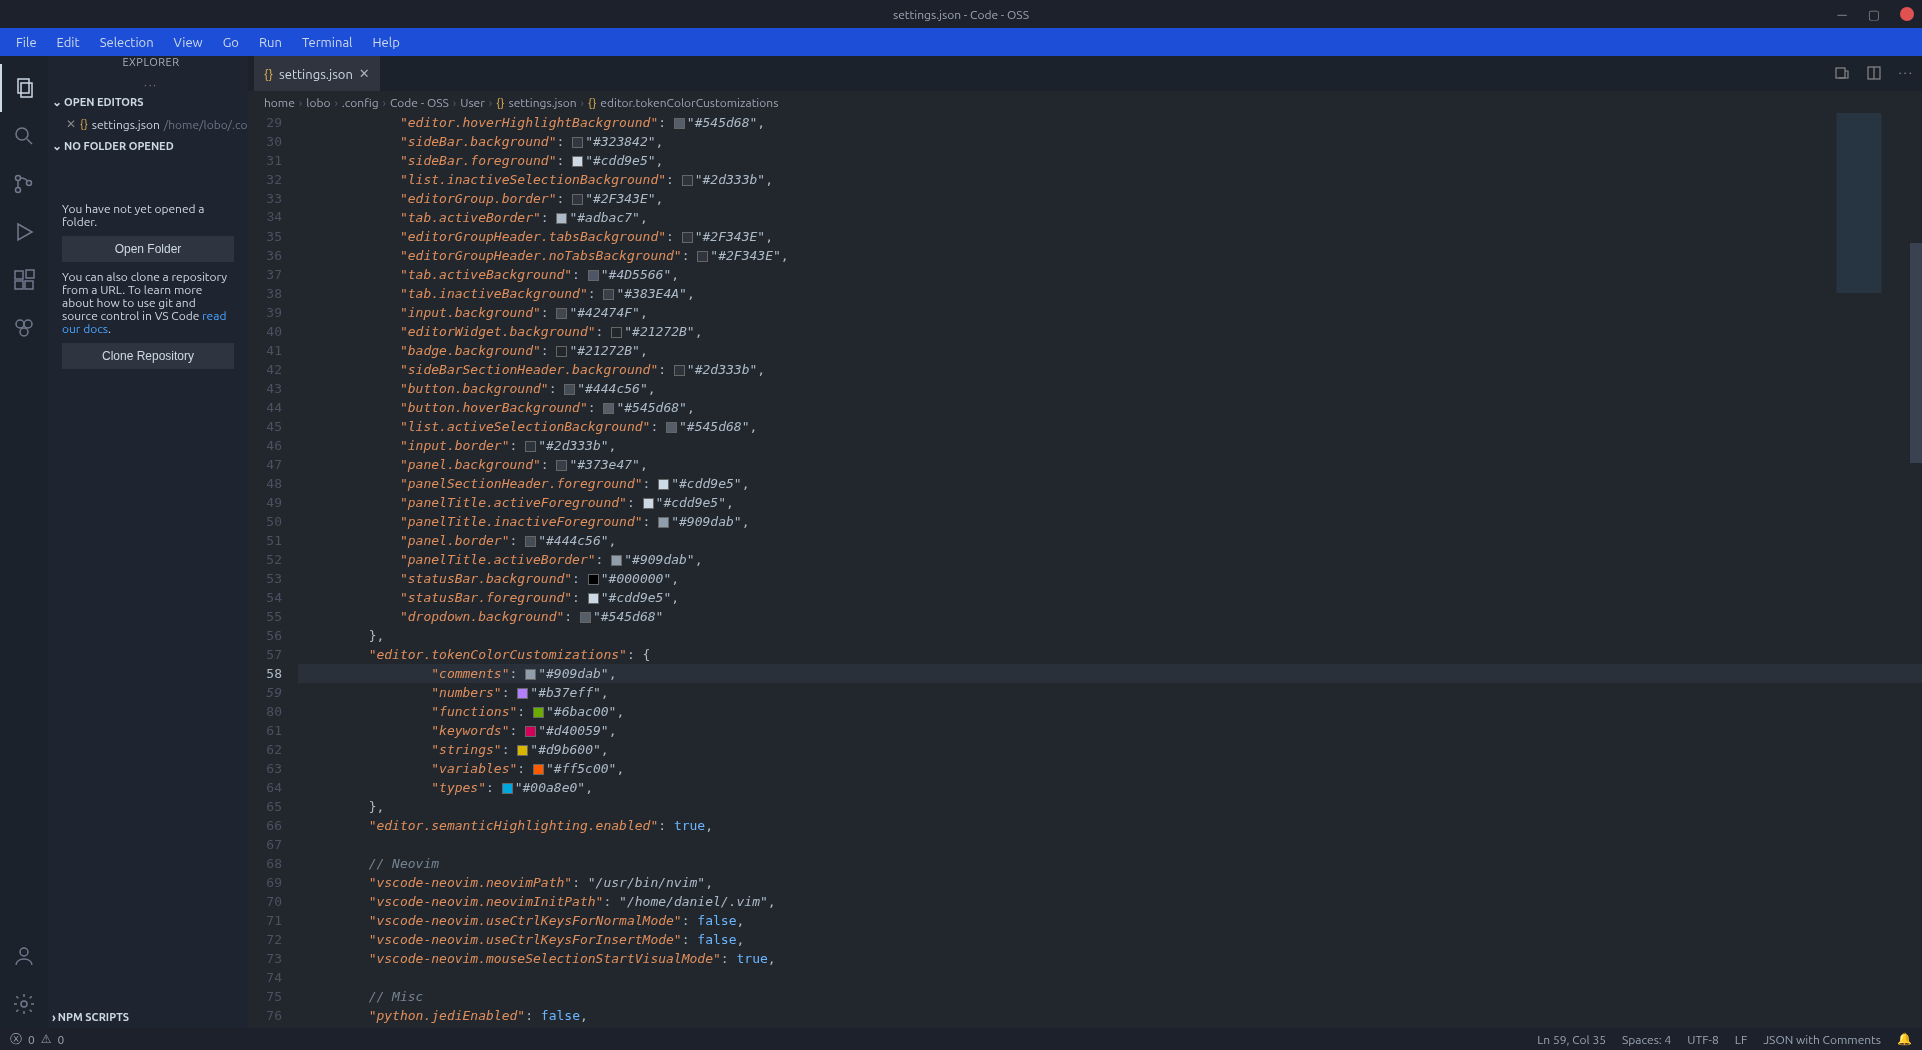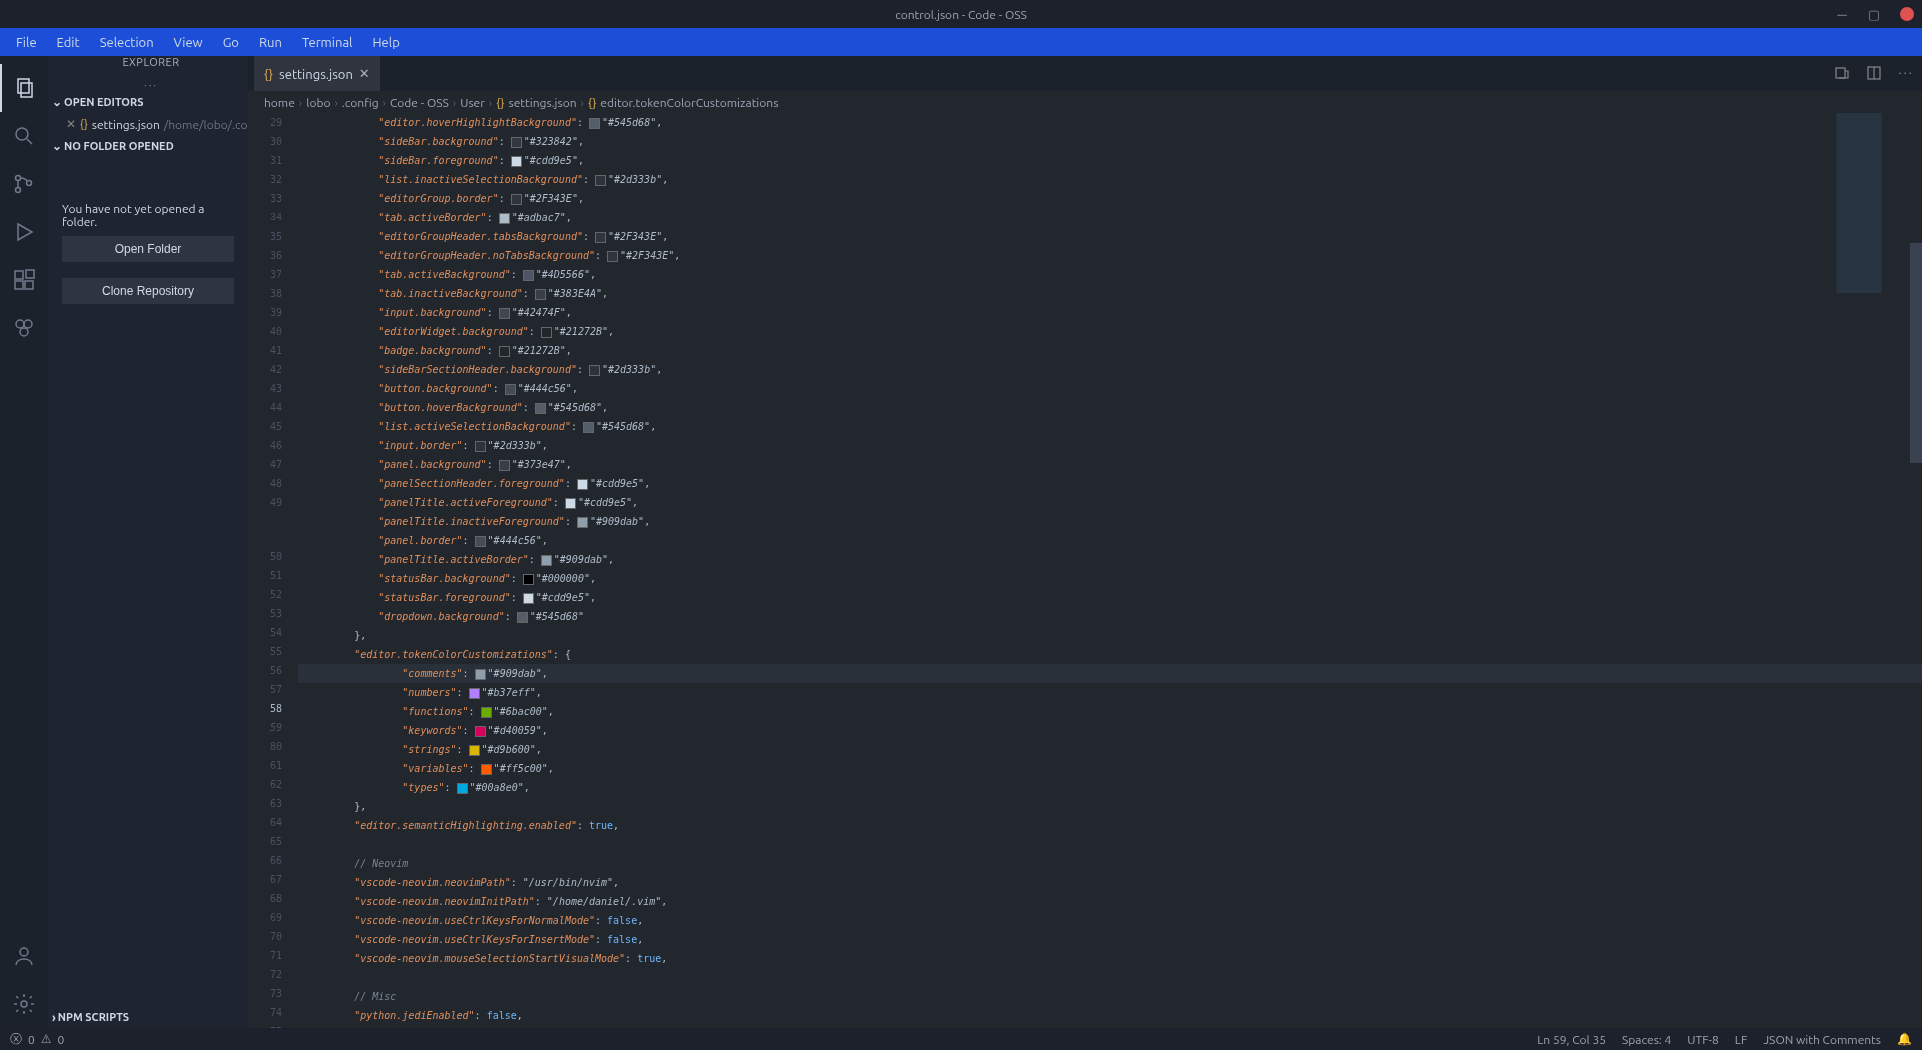--- a/index.html
+++ b/index.html
@@ -143,21 +143,21 @@
   font-size: 12px;
   color: #9da5b4;
   gap: 4px;
 }
 .breadcrumb .sep { color: #555b67; }
 .breadcrumb .braces { color: #e6b450; }
 .editor-body {
   flex: 1;
   display: flex;
   font-family: "Consolas","DejaVu Sans Mono",monospace;
-  font-size: 10px;
+  font-size: 13px;
   position: relative;
   overflow: hidden;
   font-style: italic;
 }
 .gutter {
   width: 50px;
   background: #22272e;
   text-align: right;
   padding-right: 16px;
   color: #4a5160;
@@ -224,21 +224,21 @@
   font-weight: bold;
   color: #cdd9e5;
   font-size: 11px;
   margin-top: auto;
 }
 </style>
 </head>
 <body>
 
 <div class="titlebar">
-  <span class="titlebar-title">control.json - Code - OSS</span>
+  <span class="titlebar-title">settings.json - Code - OSS</span>
   <div class="window-controls">
     <span class="win-btn">─</span>
     <span class="win-btn">▢</span>
     <span class="win-btn win-close"></span>
   </div>
 </div>
 
 <div class="menubar" id="menubar">
     <span class="menu-item">File</span>
     <span class="menu-item">Edit</span>
@@ -322,20 +322,23 @@
       <span>settings.json</span>
       <span class="faded" style="margin-left:4px">/home/lobo/.config/Co...</span>
     </div>
     <div class="sidebar-section-hdr">
       <span class="chevron">⌄</span>
       <span>NO FOLDER OPENED</span>
     </div>
     <div class="sidebar-body">
       <div>You have not yet opened a folder.</div>
       <button class="sidebar-btn">Open Folder</button>
+      <div>
+        <span>You can also clone a repository from a URL. To learn more about how to use git and source control in VS Code </span><span class="sidebar-link">read our docs</span><span>.</span>
+      </div>
       <button class="sidebar-btn">Clone Repository</button>
     </div>
     <div class="npm-scripts">
       <span class="chevron">›</span>
       <span>NPM SCRIPTS</span>
     </div>
   </div>
 
   <div class="editor-group">
     <div class="tabs-row">
@@ -390,21 +393,21 @@
           <div style="height: 19px;">40</div>
           <div style="height: 19px;">41</div>
           <div style="height: 19px;">42</div>
           <div style="height: 19px;">43</div>
           <div style="height: 19px;">44</div>
           <div style="height: 19px;">45</div>
           <div style="height: 19px;">46</div>
           <div style="height: 19px;">47</div>
           <div style="height: 19px;">48</div>
           <div style="height: 19px;">49</div>
-          <div style="height: 19px; margin-top: 35px;">50</div>
+          <div style="height: 19px;">50</div>
           <div style="height: 19px;">51</div>
           <div style="height: 19px;">52</div>
           <div style="height: 19px;">53</div>
           <div style="height: 19px;">54</div>
           <div style="height: 19px;">55</div>
           <div style="height: 19px;">56</div>
           <div style="height: 19px;">57</div>
           <div style="height: 19px; color: rgb(173, 186, 199);">58</div>
           <div style="height: 19px; font-style: italic;">59</div>
           <div style="height: 19px;">80</div>

